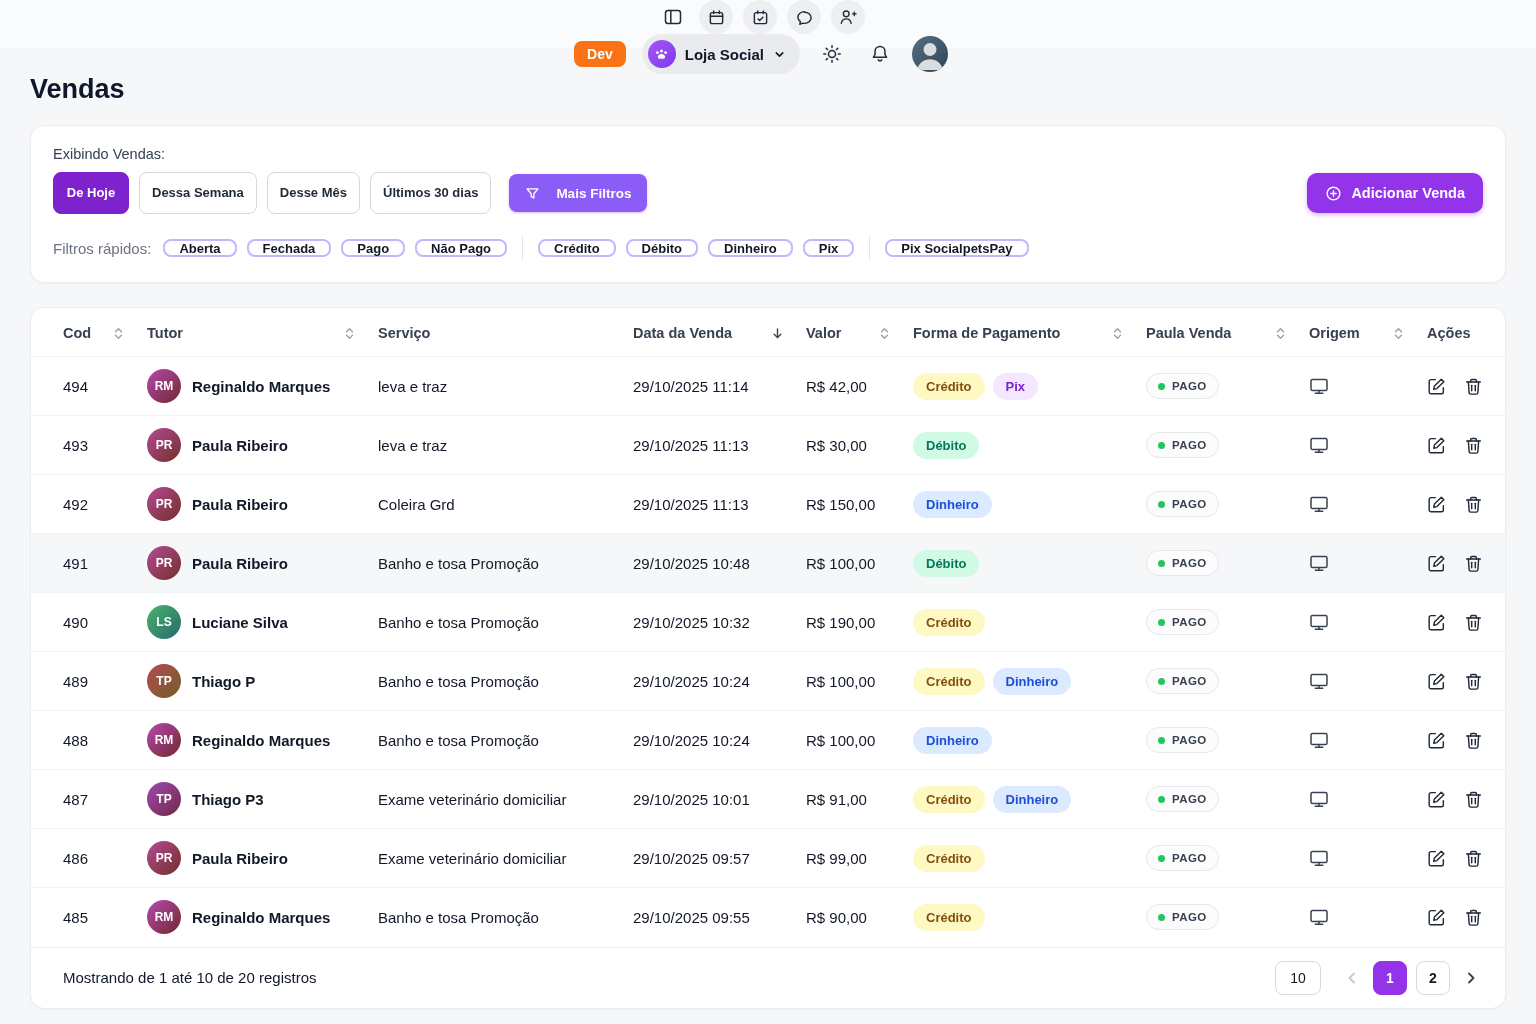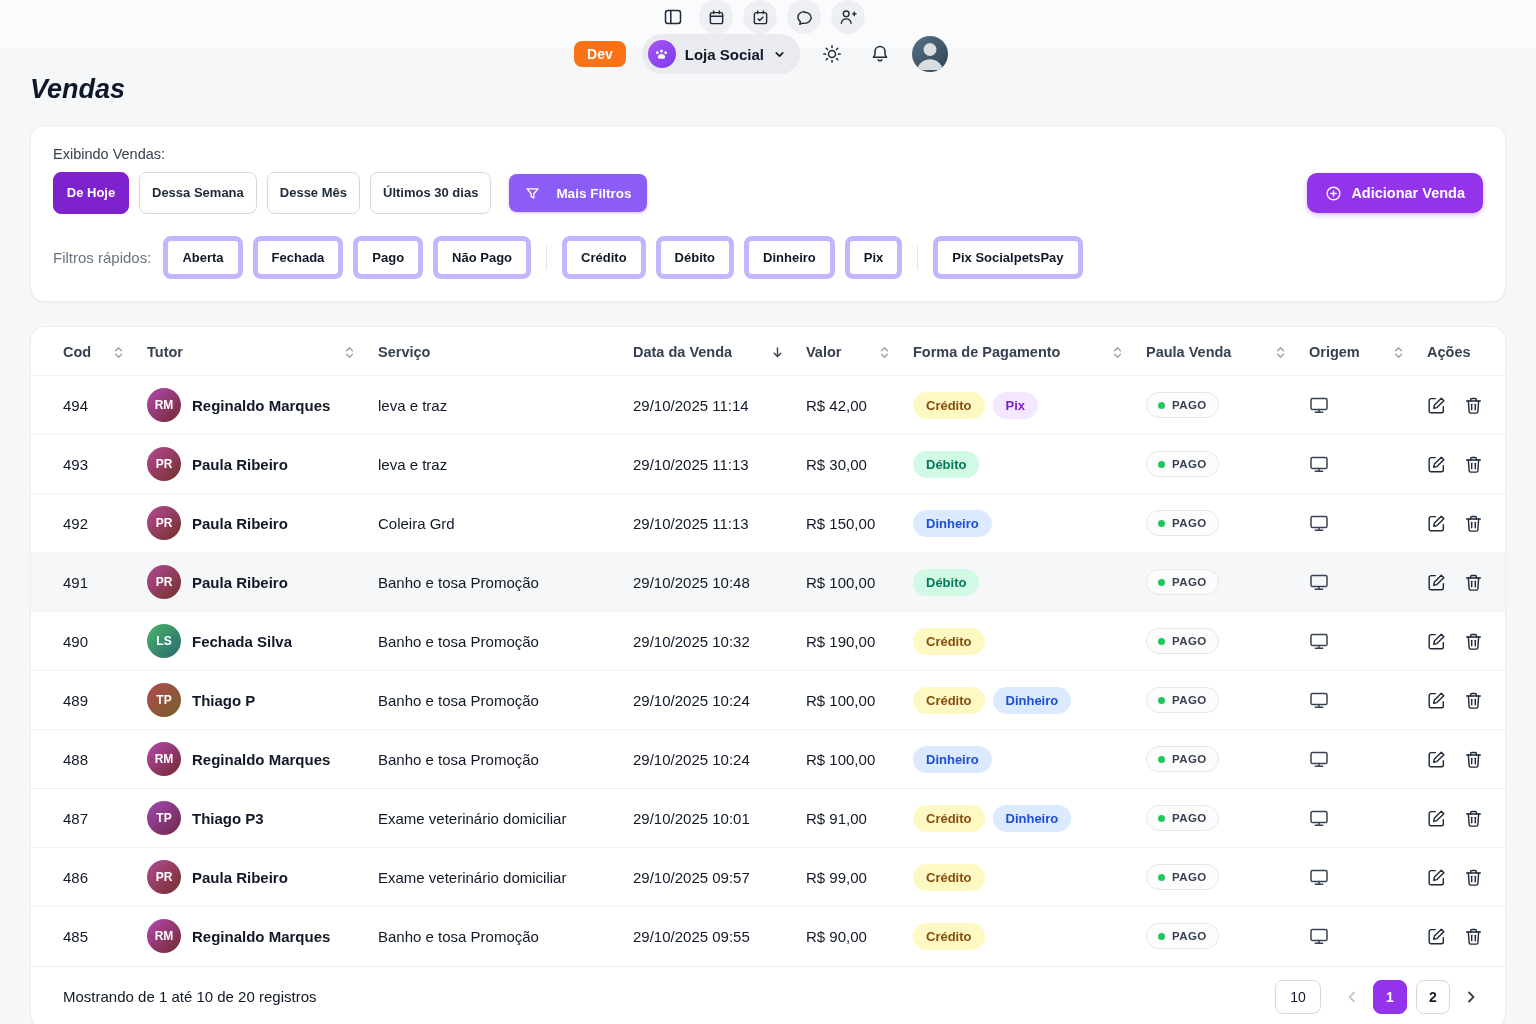--- a/index.html
+++ b/index.html
@@ -23,33 +23,33 @@
   .icon-btn-circle{width:34px;height:34px;border-radius:50%;background:#edeff2;border:none;display:flex;align-items:center;justify-content:center;}
   .topbar-right{display:flex;align-items:center;gap:16px;}
   .dev-badge{background:var(--dev-badge);color:#fff;font-weight:700;font-size:14px;padding:5px 13px;border-radius:8px;}
   .account-pill{display:flex;align-items:center;gap:9px;background:#e9ebef;border:none;border-radius:20px;padding:5px 14px 5px 6px;height:40px;}
   .store-logo{width:28px;height:28px;border-radius:50%;background:linear-gradient(135deg,#a855f7,#7c3aed);display:flex;align-items:center;justify-content:center;}
   .account-name{font-size:15px;font-weight:700;color:#111827;}
   .avatar-photo{width:36px;height:36px;border-radius:50%;background:linear-gradient(135deg,#577083,#2f4456);overflow:hidden;display:flex;align-items:flex-end;justify-content:center;border:none;padding:0;}
 
   
   .main{padding:0 30px 30px;}
-  .page-title{font-size:27px;font-weight:700;margin:26px 0 20px;color:#0f172a;font-style:italic;}
+  .page-title{font-size:27px;font-weight:700;margin:26px 0 20px;color:#0f172a;}
   .card{background:#fff;border:1px solid #ecedf1;border-radius:14px;box-shadow:0 1px 2px rgba(16,24,40,.04);}
   .filter-card{padding:20px 22px 22px;}
   .filter-label{font-size:14.5px;color:#374151;}
   .period-row{display:flex;align-items:center;margin-top:10px;}
   .period-group{display:flex;gap:10px;}
   .period-btn{min-width:76px;height:42px;padding:4px 12px;border:1px solid #d5d9de;border-radius:8px;background:#fff;color:#1f2937;font-size:13px;font-weight:700;line-height:1.3;display:inline-flex;align-items:center;justify-content:center;text-align:center;}
   .period-btn.active{background:var(--primary-dark);border-color:var(--primary-dark);color:#fff;}
   .more-filters-btn{margin-left:18px;height:38px;padding:0 16px;border:none;border-radius:8px;background:var(--primary-light);color:#fff;font-size:13.5px;font-weight:700;display:flex;align-items:center;gap:16px;box-shadow:0 1px 3px rgba(109,40,217,.3);}
   .add-sale-btn{margin-left:auto;height:40px;padding:16px 18px;border:none;border-radius:10px;background:var(--primary);color:#fff;font-size:14.5px;font-weight:700;display:flex;align-items:center;gap:9px;box-shadow:0 2px 5px rgba(147,51,234,.35);}
   .quick-row{display:flex;align-items:center;gap:10px;margin-top:22px;flex-wrap:wrap;}
   .quick-label{color:#6b7280;font-size:15px;margin-right:2px;}
-  .chip{height:43px;padding:0 14px;background:#fff;border:5px solid #c4b5fd;border-radius:8px;font-size:13px;font-weight:700;color:#111827;}
+  .chip{height:18px;padding:0 14px;background:#fff;border:2px solid #c4b5fd;border-radius:8px;font-size:13px;font-weight:700;color:#111827;}
   .chip-divider{width:1px;height:24px;background:#e2e5e9;margin:0 5px;}
 
   
   .table-card{margin-top:24px;overflow:hidden;}
   table{width:100%;border-collapse:collapse;table-layout:fixed;}
   thead th{text-align:left;font-size:14.5px;font-weight:700;color:#374151;padding:17px 14px 15px 8px;white-space:nowrap;border-bottom:1px solid #f1f2f5;}
   th:first-child,td:first-child{padding-left:32px;}
   .th-inner{display:flex;align-items:center;justify-content:space-between;}
   .sort-icon{display:inline-flex;margin-left:8px;}
   tbody td{height:59px;padding:0 8px;font-size:15px;color:#111827;vertical-align:middle;overflow:hidden;white-space:nowrap;}
@@ -497,21 +497,21 @@
                   </svg>
                 </button>
               </span>
             </td>
           </tr>
           <tr>
             <td>490</td>
             <td>
               <span class="tutor-cell">
                 <span class="avatar" style="background: linear-gradient(135deg, rgb(74, 181, 106), rgb(40, 103, 113));">LS</span>
-                <span class="tutor-name">Fechada Silva</span>
+                <span class="tutor-name">Luciane Silva</span>
               </span>
             </td>
             <td>Banho e tosa Promoção</td>
             <td>29/10/2025 10:32</td>
             <td>R$ 190,00</td>
             <td>
               <span class="pay-chips">
                 <span class="pay-chip chip-credito">Crédito</span>
               </span>
             </td>

